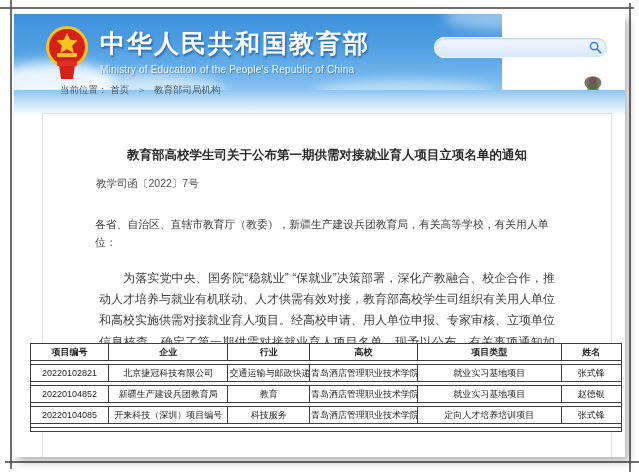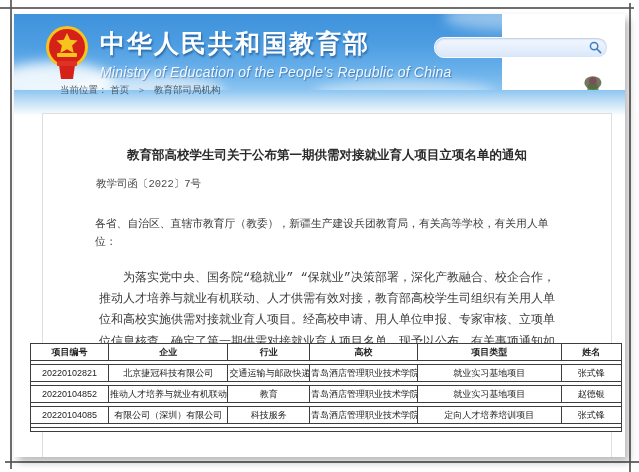--- a/index.html
+++ b/index.html
@@ -25,39 +25,39 @@
   .cloud{position:absolute;background:rgba(255,255,255,.85);border-radius:50%;filter:blur(6px);}
   .c1{left:-20px;top:48px;width:120px;height:40px;}
   .c2{left:60px;top:60px;width:150px;height:34px;opacity:.7;}
   .c3{left:300px;top:66px;width:180px;height:26px;opacity:.5;}
   .c4{left:430px;top:-10px;width:120px;height:26px;opacity:.5;}
 
   .emblem{position:absolute;left:30px;top:9px;width:46px;height:58px;}
   .site-title{position:absolute;left:86px;top:13px;color:#fff;}
   .site-title .cn{font-size:25px;font-weight:bold;letter-spacing:2px;
       text-shadow:1px 2px 2px rgba(10,60,120,.55);}
-  .site-title .en{margin-top:4px;font-size:14px;letter-spacing:.2px;color:#f0f7ff;
-      text-shadow:1px 1px 1px rgba(10,60,120,.45);font-style:italic;}
+  .site-title .en{margin-top:4px;font-size:10px;letter-spacing:.2px;color:#f0f7ff;
+      text-shadow:1px 1px 1px rgba(10,60,120,.45);}
 
   .search{position:absolute;left:420px;top:23px;width:172px;height:19px;border-radius:10px;
       background:linear-gradient(180deg,#f4f8ff,#d9e7fa);border:1px solid #ffffff;
       box-shadow:inset 0 1px 2px rgba(60,110,170,.35);}
   .search input{position:absolute;left:8px;top:1px;width:135px;height:15px;border:none;outline:none;
       background:transparent;font-size:10px;color:#345;}
   .search .mag{position:absolute;right:5px;top:3px;width:13px;height:13px;cursor:pointer;}
 
   .dandelion{position:absolute;left:520px;top:8px;width:95px;height:95px;pointer-events:none;}
 
   .breadcrumb{position:absolute;left:46px;top:70px;font-size:9.5px;color:#4a5a6a;}
   .breadcrumb a{color:#4a5a6a;text-decoration:none;cursor:pointer;}
   .bc-sep{margin:0 5px;color:#6a7a8a;}
 
   
   .content-box{position:absolute;left:28px;top:99px;width:568px;height:351px;
-      background:#fff;border:1px solid #dedede;font-family:Liberation Mono, monospace;}
+      background:#fff;border:1px solid #dedede;}
   .doc-title{margin:33px 40px 0;text-align:center;font-size:12.5px;font-weight:bold;color:#2a2a2a;}
   .doc-number{margin:13px 53px 0;font-size:10.5px;color:#4a4a4a;}
   .salutation{margin:24px 52px 16px;font-size:10.8px;color:#3c3c3c;line-height:1.7;}
   .body-par{margin:9px 56px 0;font-size:12px;color:#3c3c3c;line-height:1.78;
       text-indent:2em;text-align:justify;}
 
   
   .proj-table{position:absolute;left:16px;top:329px;width:592px;background:#fff;
       border-collapse:collapse;table-layout:fixed;}
   .proj-table th,.proj-table td{border:1px solid #3d3d3d;text-align:center;
@@ -182,32 +182,32 @@
             <td>交通运输与邮政快递</td>
             <td>青岛酒店管理职业技术学院</td>
             <td>就业实习基地项目</td>
             <td>张式锋</td>
           </tr>
           <tr class="spacer">
             <td colspan="6"></td>
           </tr>
           <tr>
             <td>20220104852</td>
-            <td>推动人才培养与就业有机联动</td>
+            <td>新疆生产建设兵团教育局</td>
             <td>教育</td>
             <td>青岛酒店管理职业技术学院</td>
             <td>就业实习基地项目</td>
             <td>赵德银</td>
           </tr>
           <tr class="spacer">
             <td colspan="6"></td>
           </tr>
           <tr>
             <td>20220104085</td>
-            <td>有限公司（深圳）有限公司</td>
+            <td>开来科技（深圳）项目编号</td>
             <td>科技服务</td>
             <td>青岛酒店管理职业技术学院</td>
             <td>定向人才培养培训项目</td>
             <td>张式锋</td>
           </tr>
           <tr class="spacer">
             <td colspan="6"></td>
           </tr>
           <tr class="spacer">
             <td colspan="6"></td>

